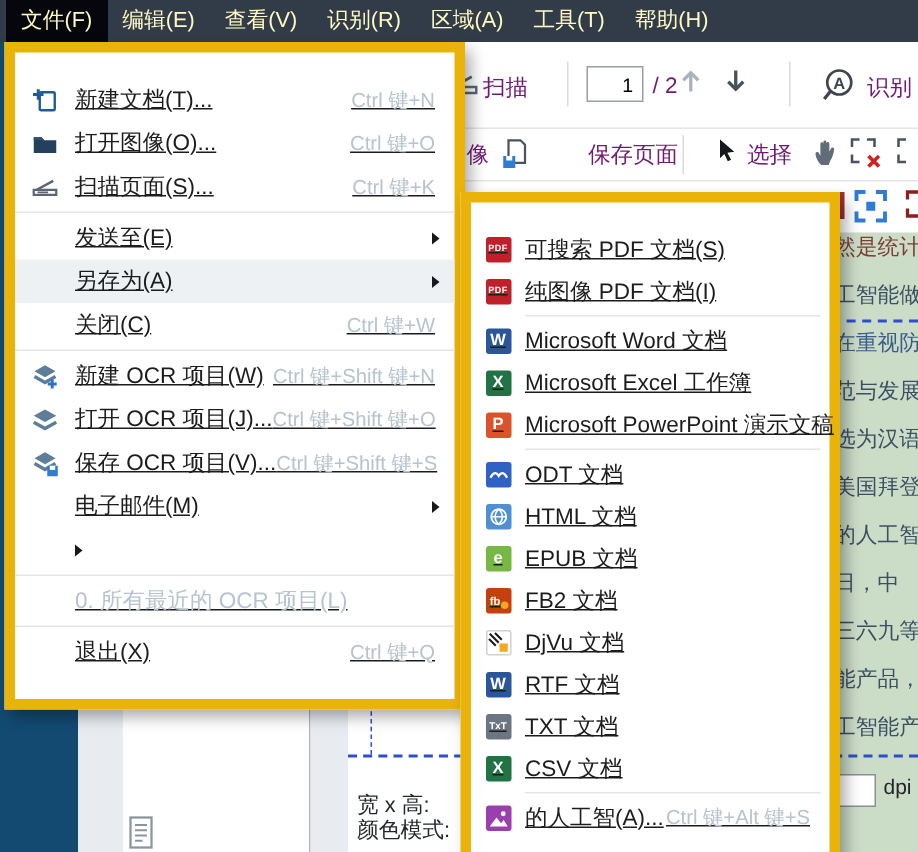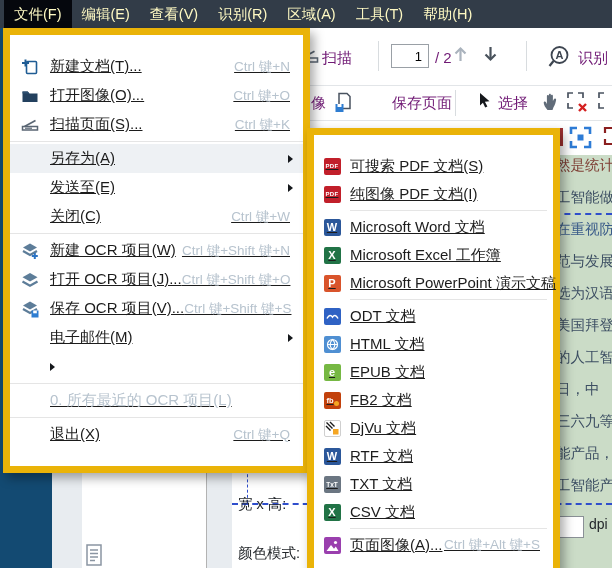--- a/index.html
+++ b/index.html
@@ -143,21 +143,21 @@
       <div class="docline" style="top: 257px; color: rgb(61, 79, 99);">三六九等</div>
       <div class="docline" style="top: 289px; color: rgb(61, 79, 99);">能产品，</div>
       <div class="docline" style="top: 321px; color: rgb(61, 79, 99);">工智能产</div>
     </div>
   <div class="bluedash" style="left:2px;top:58px;width:58px;"></div>
 </div>
 <div class="bluedash" style="left:232px;top:503px;width:380px;z-index:2;"></div>
 <div class="vdash" style="left:247px;top:433px;height:70px;z-index:2;"></div>
 <div class="vdash" style="left:443px;top:433px;height:70px;z-index:2;"></div>
 
-<div class="info-label" style="left:238px;top:495px;">宽 x 高:</div>
+<div class="info-label" style="left:238px;top:527px;">宽 x 高:</div>
 <div class="info-label" style="left:238px;top:544px;">颜色模式:</div>
 <div class="info-label" style="left:340px;top:547px;">黑白</div>
 <div id="combo-line"></div>
 <div id="res-box">
   <span>0</span>
 </div>
 <div class="info-label" style="left:589px;top:516px;font-size:14px;">dpi</div>
 
 <div id="menubar">
     <div class="mb-item active">文件(F)</div>
@@ -195,28 +195,28 @@
         <svg width="18" height="18" viewBox="0 0 18 18">
           <path d="M3.5 10.5L14.5 4.6" stroke="#5a6673" stroke-width="1.7" fill="none"></path>
           <path d="M1.5 10.5h15v3.4h-15z" fill="none" stroke="#5a6673" stroke-width="1.5"></path>
           <path d="M4 12.2h7" stroke="#5a6673" stroke-width="1.2"></path>
         </svg>
       </span>
       <span class="mlabel">扫描页面(S)...</span>
       <span class="msc">Ctrl 键+K</span>
     </div>
     <div class="msep"></div>
+    <div class="mrow">
+      <span class="micon"></span>
+      <span class="mlabel">发送至(E)</span>
+      <span class="marrow"></span>
+    </div>
     <div class="mrow hl">
       <span class="micon"></span>
       <span class="mlabel">另存为(A)</span>
-      <span class="marrow"></span>
-    </div>
-    <div class="mrow">
-      <span class="micon"></span>
-      <span class="mlabel">发送至(E)</span>
       <span class="marrow"></span>
     </div>
     <div class="mrow">
       <span class="micon"></span>
       <span class="mlabel">关闭(C)</span>
       <span class="msc">Ctrl 键+W</span>
     </div>
     <div class="msep"></div>
     <div class="mrow">
       <span class="micon">
@@ -373,16 +373,16 @@
     <div class="msep"></div>
     <div class="mrow">
       <span class="micon">
         <span class="fic" style="background:#9a3fae;">
           <svg width="15" height="15" viewBox="0 0 15 15">
             <circle cx="10.5" cy="4.5" r="1.6" fill="#fff"></circle>
             <path d="M1.5 13l4.5-6 3 3.8 1.8-2.2 2.7 4.4z" fill="#fff"></path>
           </svg>
         </span>
       </span>
-      <span class="mlabel">页面图像(A)...</span>
+      <span class="mlabel">的人工智(A)...</span>
       <span class="msc">Ctrl 键+Alt 键+S</span>
     </div>
   </div>
 
 </body></html>

